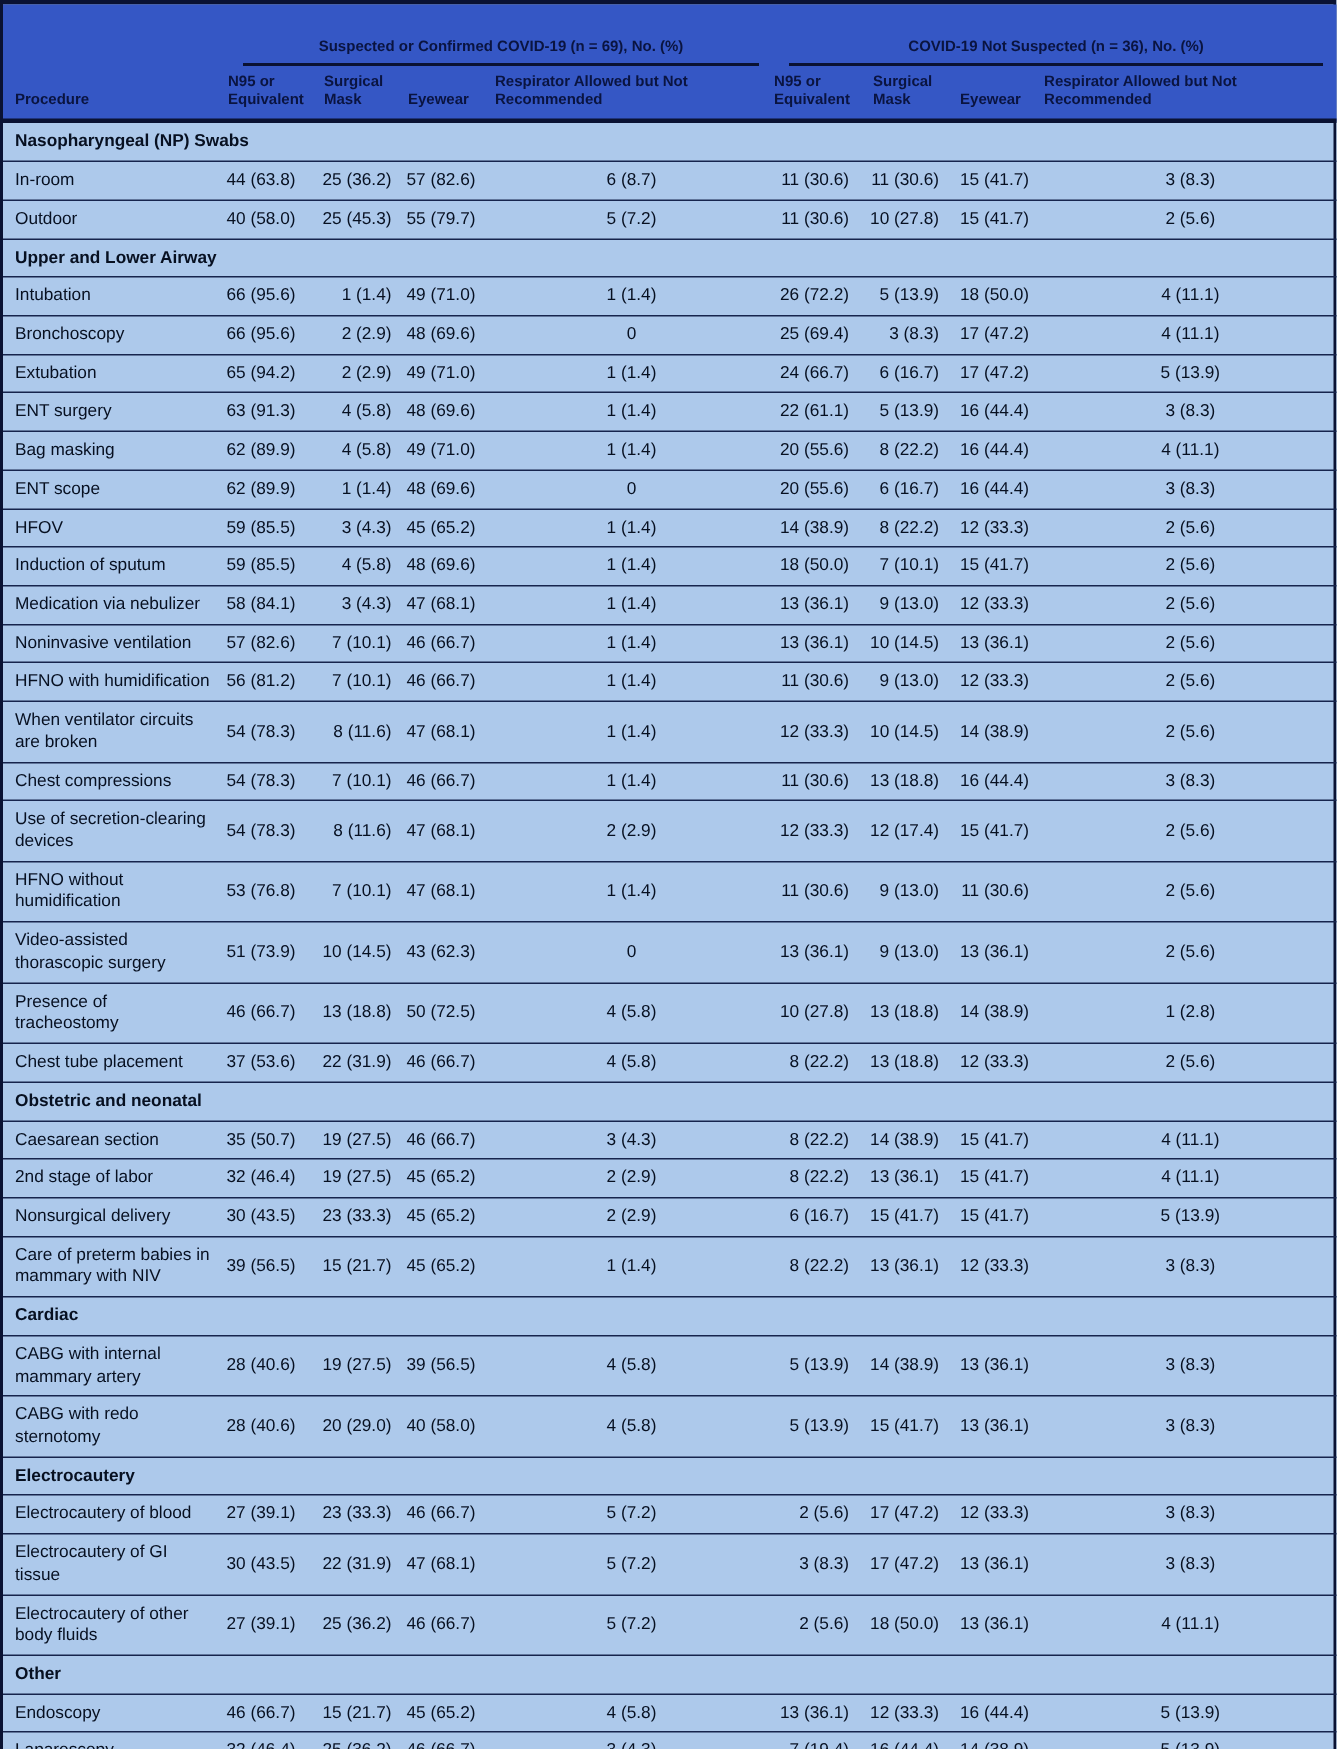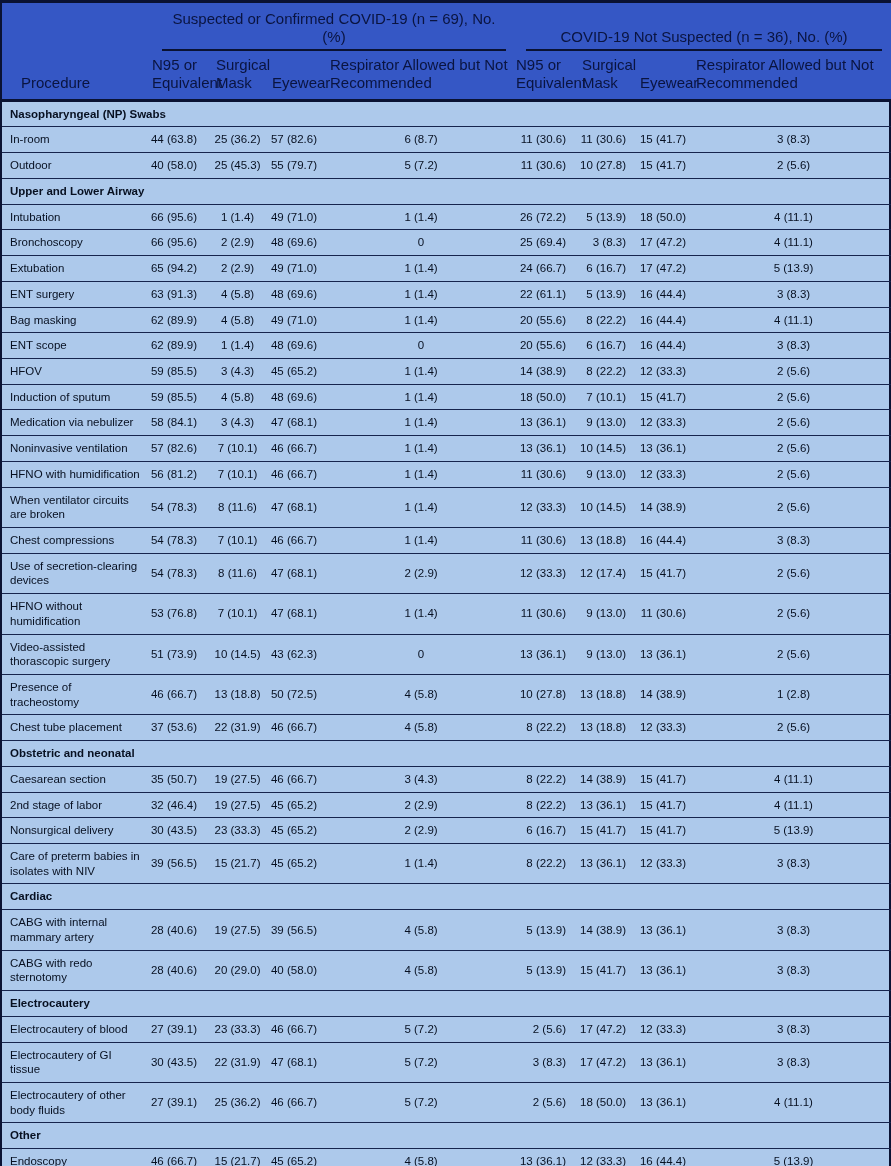--- a/index.html
+++ b/index.html
@@ -30,28 +30,28 @@
   }
   thead{
     background:var(--header-bg);
   }
   thead tr.group-row th{
     padding-top:7px;
     vertical-align:bottom;
   }
   thead th{
     color:var(--header-text);
-    font-size:15px;
-    font-weight:400;
+    font-size:10px;
+    font-weight:700;
     vertical-align:bottom;
     line-height:1.18;
   }
   th.proc-h{
     text-align:left;
-    padding:0 4px 7px 19px;
+    padding:0 4px 7px 8px;
   }
   .group-inner{
     text-align:center;
     padding-bottom:4px;
     border-bottom:2px solid var(--line-heavy);
   }
   .group-inner.g1{margin:0 8px 0 12px;}
   .group-inner.g2{margin:16px 11px 0 12px;}
   thead tr.sub-row th{
     text-align:left;
@@ -74,21 +74,21 @@
     text-align:left;
     padding:5px 10px 5px 8px;
   }
   td.val{
     white-space:nowrap;
     padding-top:5px;
     padding-bottom:5px;
   }
   
   td.col0{text-align:right;padding-right:17px;}
-  td.col1{text-align:center;padding-right:9px;}
+  td.col1{text-align:right;padding-right:9px;}
   td.col2{text-align:right;padding-right:11px;}
   td.col3{text-align:center;}
   td.col4{text-align:right;padding-right:14px;}
   td.col5{text-align:right;padding-right:12px;}
   td.col6{text-align:right;padding-right:8px;}
   td.col7{text-align:center;}
 </style>
 </head>
 <body>
 
@@ -383,21 +383,21 @@
           <td class="val col0">30 (43.5)</td>
           <td class="val col1">23 (33.3)</td>
           <td class="val col2">45 (65.2)</td>
           <td class="val col3">2 (2.9)</td>
           <td class="val col4">6 (16.7)</td>
           <td class="val col5">15 (41.7)</td>
           <td class="val col6">15 (41.7)</td>
           <td class="val col7">5 (13.9)</td>
         </tr>
         <tr>
-          <td class="proc">Care of preterm babies in isolates with NIV</td>
+          <td class="proc">Care of preterm babies in mammary with NIV</td>
           <td class="val col0">39 (56.5)</td>
           <td class="val col1">15 (21.7)</td>
           <td class="val col2">45 (65.2)</td>
           <td class="val col3">1 (1.4)</td>
           <td class="val col4">8 (22.2)</td>
           <td class="val col5">13 (36.1)</td>
           <td class="val col6">12 (33.3)</td>
           <td class="val col7">3 (8.3)</td>
         </tr>
         <tr class="section-row">

